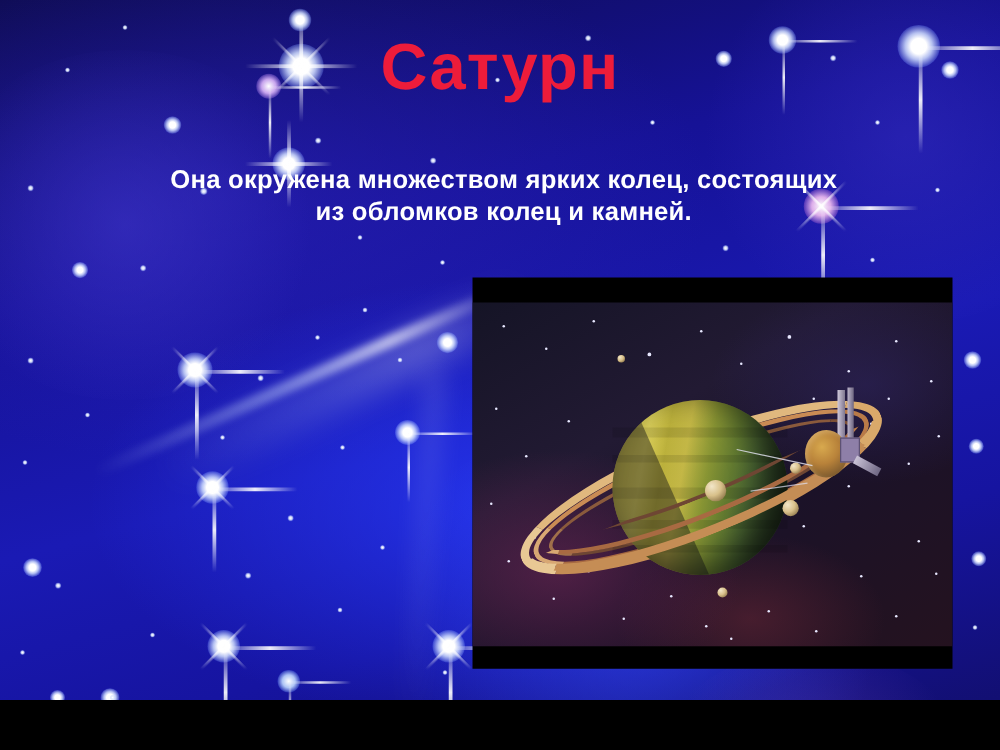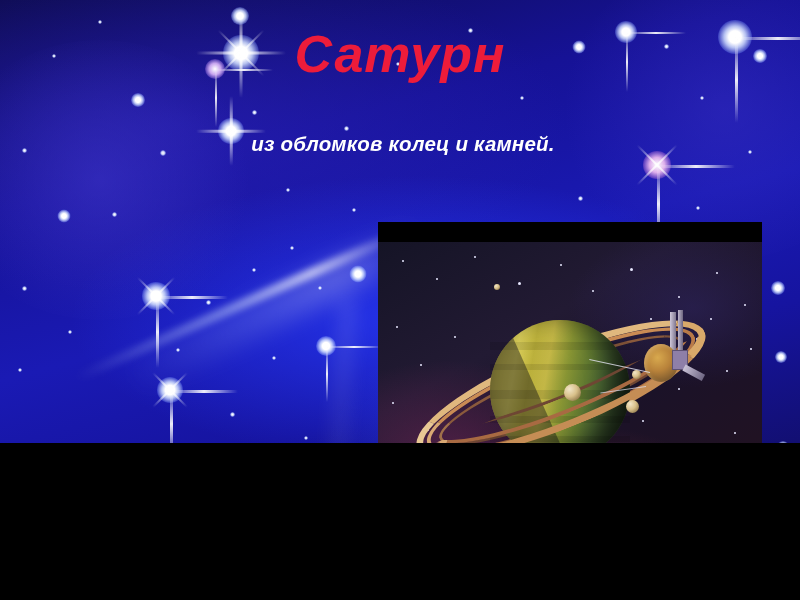--- a/index.html
+++ b/index.html
@@ -6,27 +6,26 @@
   * { margin:0; padding:0; box-sizing:border-box; }
   html,body{
     width:800px; height:600px; overflow:hidden;
     background:#000;
     font-family:"Liberation Sans","DejaVu Sans",sans-serif;
   }
 
   
   .slide{
     position:relative;
-    width:800px; height:443px;
+    width:800px; height:560px;
     overflow:hidden;
     background:
       radial-gradient(ellipse 60% 45% at 52% 72%, rgba(40,60,255,.75) 0%, rgba(20,25,160,0) 72%),
       radial-gradient(ellipse 70% 55% at 22% 28%, rgba(45,35,190,.55) 0%, rgba(12,10,80,0) 70%),
       linear-gradient(165deg,#0d0b4e 0%, #161296 32%, #1a1ab4 58%, #1614a0 78%, #120f72 100%);
-    font-style: italic;
   }
 
   
   .neb{ position:absolute; border-radius:50%; pointer-events:none; }
 
   
   .ray{
     position:absolute; pointer-events:none;
     background:linear-gradient(90deg, rgba(255,255,255,0) 0%, rgba(210,225,255,.55) 45%, rgba(255,255,255,.85) 72%, rgba(200,215,255,0) 100%);
     filter:blur(3px);
@@ -413,20 +412,21 @@
   <div class="dot" style="left:352px;top:580px;width:4px;height:4px;"></div>
   <div class="dot" style="left:16px;top:520px;width:4px;height:4px;"></div>
   <div class="dot" style="left:744px;top:586px;width:4px;height:4px;"></div>
   <div class="dot" style="left:778px;top:500px;width:4px;height:4px;"></div>
   <div class="dot" style="left:352px;top:208px;width:4px;height:4px;"></div>
   <div class="dot" style="left:176px;top:348px;width:4px;height:4px;"></div>
 
   <div class="title">Сатурн</div>
 
   <div class="body-text">
+    <div>Она окружена множеством ярких колец, состоящих</div>
     <div>из обломков колец и камней.</div>
   </div>
 
 
   <div class="photo">
     <div class="photo-inner">
 
       <div class="sstar" style="left:24px;top:18px;width:2px;height:2px;"></div>
       <div class="sstar" style="left:58px;top:36px;width:2px;height:2px;"></div>
       <div class="sstar" style="left:96px;top:14px;width:2px;height:2px;"></div>

